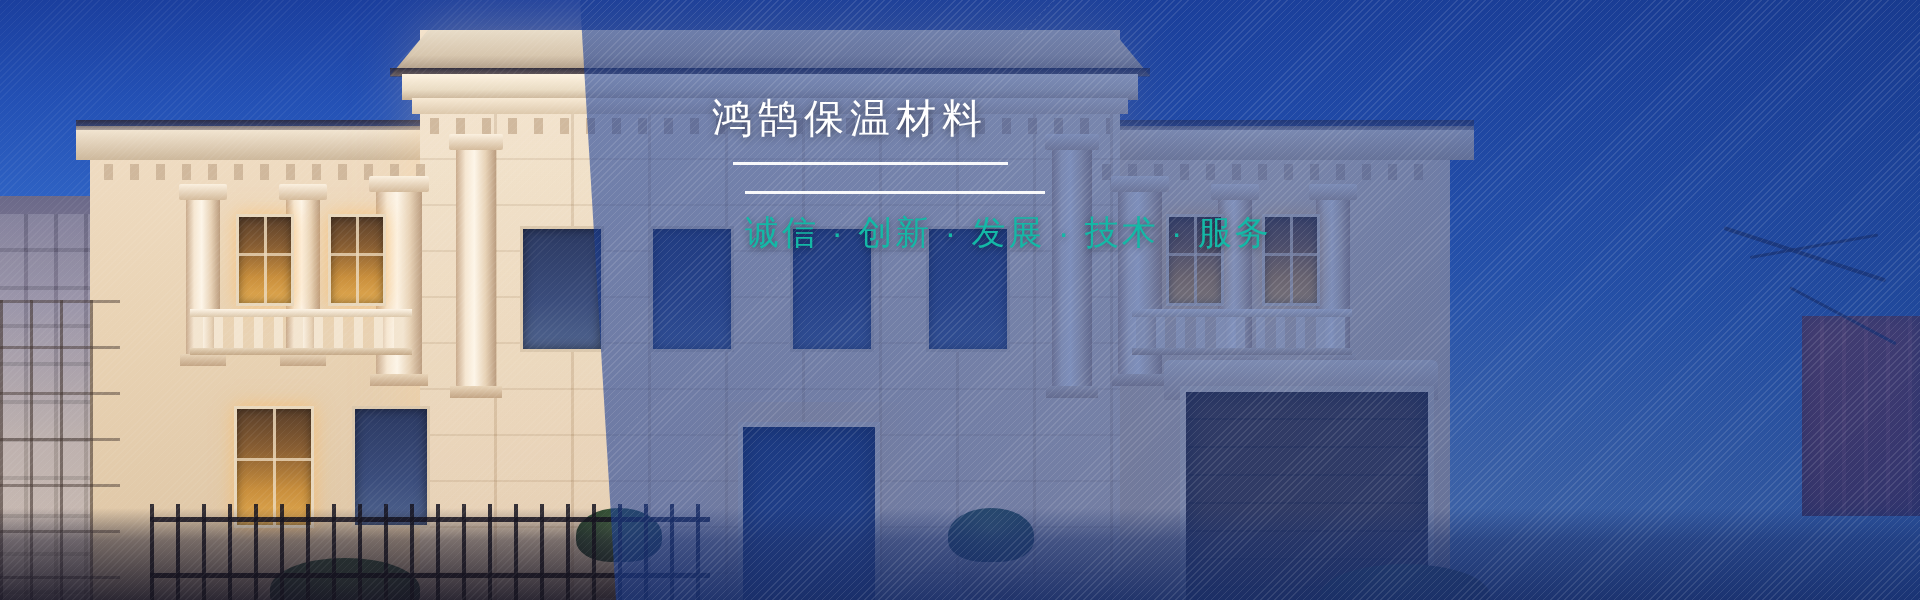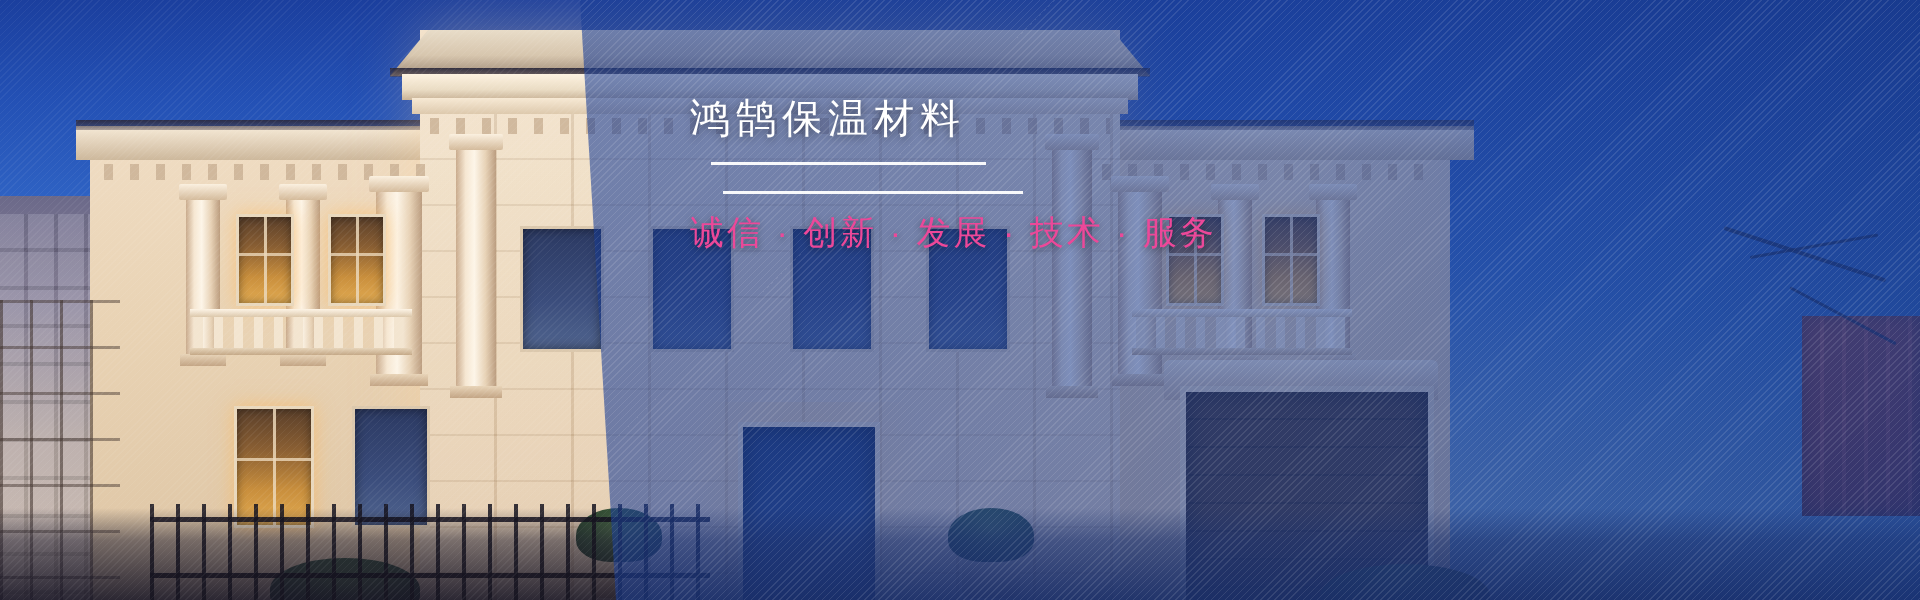--- a/index.html
+++ b/index.html
@@ -277,21 +277,21 @@
   
   .right-vignette {
     position: absolute; right: 0; top: 0; width: 640px; height: 600px;
     background: linear-gradient(270deg, rgba(10,30,90,.48), rgba(10,30,90,0));
     pointer-events: none;
   }
 
   
   .text-block {
     position: absolute;
-    left: 690px;
+    left: 712px;
     top: 96px;
     width: 720px;
   }
   .brand {
     color: #ffffff;
     font-size: 40px;
     letter-spacing: 6px;
     font-weight: 400;
     line-height: 1.1;
     text-shadow: 0 2px 8px rgba(0,0,0,.45);
@@ -318,26 +318,27 @@
        4px 5px 0 rgba(20,40,90,.40);
   }
   .rule2 {
     height: 3px;
     background: #ffffff;
     width: 300px;
     margin: 26px 0 16px 33px;
     opacity: .95;
   }
   .tagline {
-    color: #ec4899;
+    color: #14b8a6;
     font-size: 34px;
     letter-spacing: 3px;
     font-weight: 400;
     white-space: nowrap;
     text-shadow: 0 2px 7px rgba(0,0,0,.45);
+    margin-left: 33px;
   }
 </style>
 </head>
 <body>
 
 <div id="banner">
 
   <div class="photo">
     <div class="sky"></div>
 

